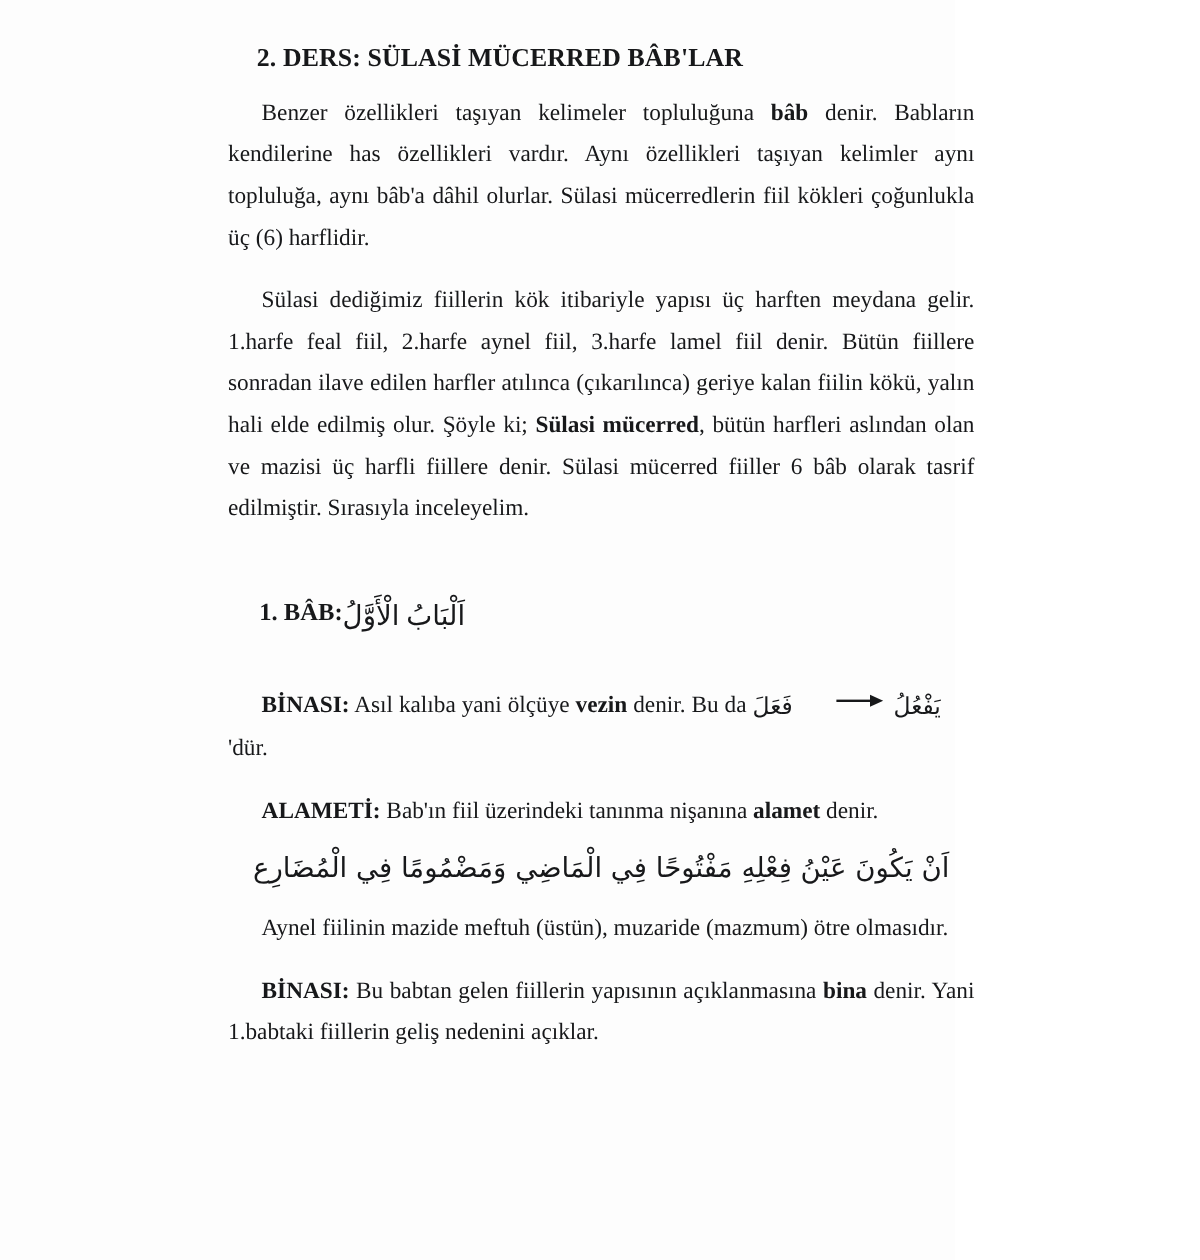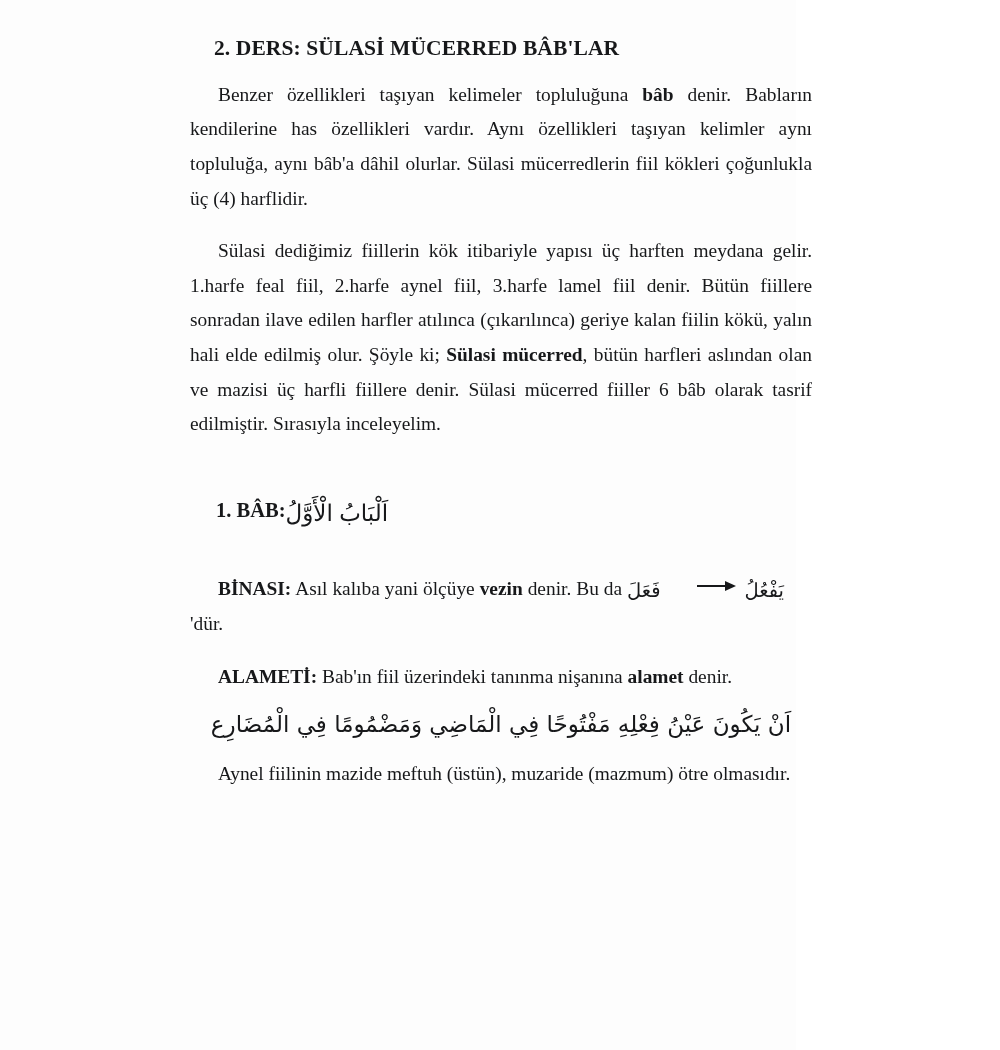--- a/index.html
+++ b/index.html
@@ -58,21 +58,21 @@
   b, strong { font-weight: bold; }
 
   .arabic {
     font-family: "DejaVu Sans", "Liberation Sans", sans-serif;
     direction: rtl;
     unicode-bidi: isolate;
     font-size: 21px;
     line-height: 1.55;
   }
   .arabic-inline {
-    font-family: Liberation Sans, sans-serif;
+    font-family: Liberation Serif, serif;
     direction: rtl;
     unicode-bidi: isolate;
     font-size: 19.5px;
     display: inline-block;
     vertical-align: -2px;
     margin-top: 30px;
   }
 
   .bab-heading {
     font-size: 20.5px;
@@ -124,21 +124,21 @@
 </style>
 </head>
 <body>
 
 <div class="page">
   <div class="content">
 
     <h1 class="chapter-title">2. DERS: SÜLASİ MÜCERRED BÂB'LAR</h1>
 
     <p class="body-text">
-      <span>Benzer özellikleri taşıyan kelimeler topluluğuna </span><b>bâb</b><span> denir. Babların kendilerine has özellikleri vardır. Aynı özellikleri taşıyan kelimler aynı topluluğa, aynı bâb'a dâhil olurlar. Sülasi mücerredlerin fiil kökleri çoğunlukla üç (4) harflidir.</span>
+      <span>Benzer özellikleri taşıyan kelimeler topluluğuna </span><b>bâb</b><span> denir. Babların kendilerine has özellikleri vardır. Aynı özellikleri taşıyan kelimler aynı topluluğa, aynı bâb'a dâhil olurlar. Sülasi mücerredlerin fiil kökleri çoğunlukla üç (6) harflidir.</span>
     </p>
 
 
     <p class="body-text gap-before">
       <span>Sülasi dediğimiz fiillerin kök itibariyle yapısı üç harften meydana gelir. 1.harfe feal fiil, 2.harfe aynel fiil, 3.harfe lamel fiil denir. Bütün fiillere sonradan ilave edilen harfler atılınca (çıkarılınca) geriye kalan fiilin kökü, yalın hali elde edilmiş olur. Şöyle ki; </span><b>Sülasi mücerred</b><span>, bütün harfleri aslından olan ve mazisi üç harfli fiillere denir. Sülasi mücerred fiiller 6 bâb olarak tasrif edilmiştir. Sırasıyla inceleyelim.</span>
     </p>
 
     <div class="bab-heading">
       <span>1. BÂB:</span><span class="arabic-inline">اَلْبَابُ الْأَوَّلُ</span>
     </div>
@@ -149,15 +149,18 @@
 
 
     <p class="body-text gap-before label-line">
       <b>ALAMETİ:</b><span> Bab'ın fiil üzerindeki tanınma nişanına </span><b>alamet</b><span> denir.</span>
     </p>
 
     <div class="arabic alamet-arabic">اَنْ يَكُونَ عَيْنُ فِعْلِهِ مَفْتُوحًا فِي الْمَاضِي وَمَضْمُومًا فِي الْمُضَارِع</div>
 
     <p class="body-text">Aynel fiilinin mazide meftuh (üstün), muzaride (mazmum) ötre olmasıdır.</p>
 
+    <p class="body-text gap-before label-line">
+      <b>BİNASI:</b><span> Bu babtan gelen fiillerin yapısının açıklanmasına </span><b>bina</b><span> denir. Yani 1.babtaki fiillerin geliş nedenini açıklar.</span>
+    </p>
 
   </div>
 </div>
 
 </body></html>

